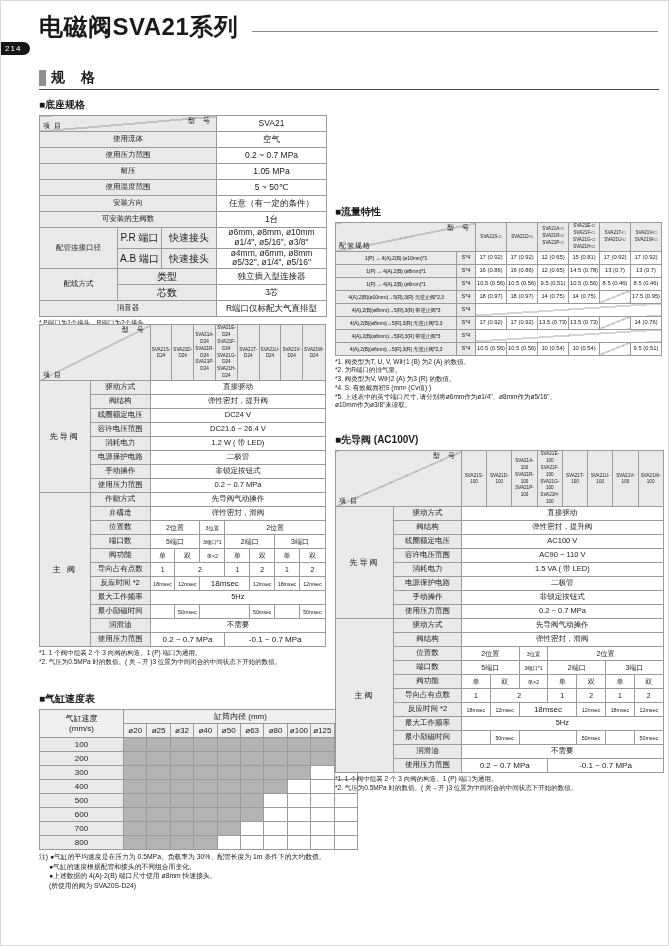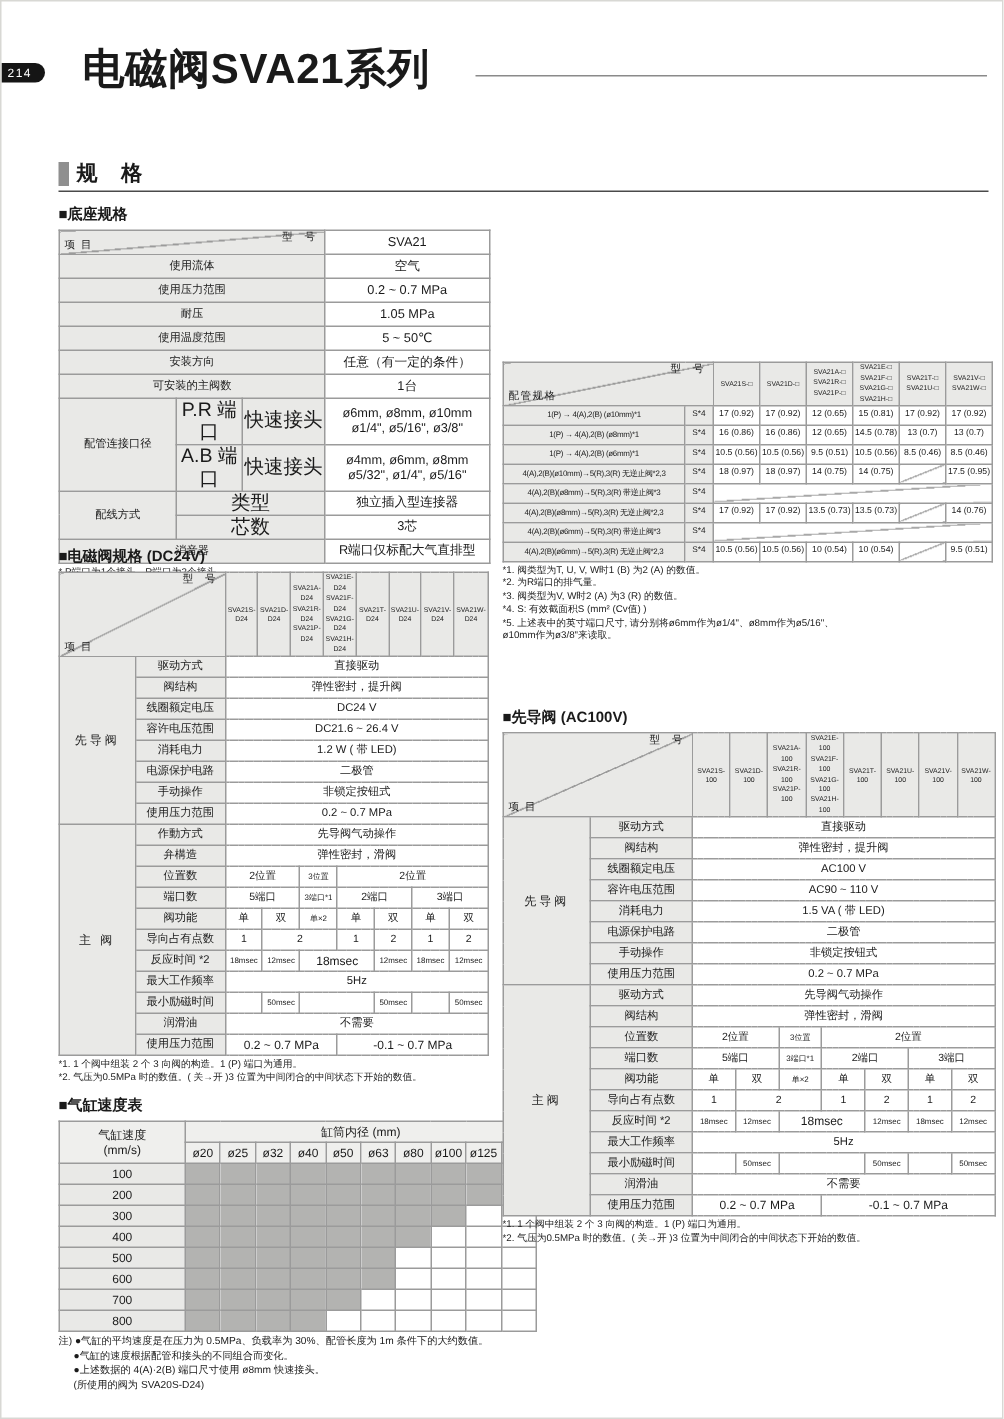--- a/index.html
+++ b/index.html
@@ -1,41 +1,41 @@
 <!DOCTYPE html>
 <html><head>
 <meta charset="utf-8">
 <style>
   html,body{margin:0;padding:0;background:#f2f2f0;}
   .page{position:relative;width:667px;height:944px;background:#fff;border:1px solid #d8d8d4;
         font-family:"Liberation Sans","DejaVu Sans",sans-serif;color:#1a1a1a;overflow:hidden;}
   
   .hdr{padding:10px 10px 0 38px;display:flex;align-items:center;}
-  .hdr h1{margin:16px;font-size:28px;font-weight:bold;letter-spacing:0.5px;white-space:nowrap;}
+  .hdr h1{margin:0;font-size:24px;font-weight:bold;letter-spacing:0.5px;white-space:nowrap;}
   .hdr .rule{flex:1;height:1px;background:#8a8a8a;margin-left:14px;margin-top:8px;}
   .pagebadge{position:absolute;left:0;top:41px;background:#151515;color:#fff;font-size:8px;
              padding:2px 9px 2px 4px;border-radius:0 8px 8px 0;letter-spacing:1px;}
   
   .sect{margin:26px 9px 0 38px;border-bottom:1.5px solid #4a4a4a;padding-bottom:2px;display:flex;align-items:center;}
   .sect .bar{width:7px;height:16px;background:#8f8f8f;margin-right:5px;}
   .sect .txt{font-size:14px;font-weight:bold;letter-spacing:6px;}
   
   .cols{display:flex;gap:9px;padding:6px 9px 0 38px;align-items:center;}
   .colL{width:287px;flex:none;display:flex;flex-direction:column;}
   .colR{width:326px;flex:none;display:flex;flex-direction:column;}
   .blockhead{font-size:10px;font-weight:bold;margin:2px 0 3px 0;}
   .topblock{height:228px;}
   .notes{font-size:6.5px;color:#222;line-height:1.35;margin-top:2px;}
   .notes div{white-space:nowrap;overflow:hidden;}
   
   table.t{border-collapse:collapse;table-layout:fixed;}
   table.t td{border:1px solid #9b9b9b;text-align:center;vertical-align:middle;
              padding:0 1px;overflow:hidden;line-height:1.15;}
   td.lbl{background:#e9e9e7;text-align:left;padding-left:3px;font-size:7.5px;margin-top:29px;}
-  td.lblc{background:#e9e9e7;font-size:13px;}
+  td.lblc{background:#e9e9e7;font-size:10px;}
   td.val{background:#fff;font-size:8px;}
   td.side{background:#e9e9e7;font-size:8px;letter-spacing:2px;}
   td.model{background:#e9e9e7;font-size:4.6px;padding:0;}
   td.model div{line-height:1.5;}
   td.corner{background:#e9e9e7;position:relative;padding:0;
     background-image:linear-gradient(to bottom right,transparent calc(50% - 0.5px),#9b9b9b 0,#9b9b9b calc(50% + 0.5px),transparent 0);}
   td.corner .ctop{position:absolute;top:1px;right:3px;font-size:7px;letter-spacing:3px;}
   td.corner .cbot{position:absolute;bottom:1px;left:3px;font-size:7px;letter-spacing:1px;}
   td.diag{background-image:linear-gradient(to bottom right,transparent calc(50% - 0.5px),#a8a8a8 0,#a8a8a8 calc(50% + 0.5px),transparent 0);}
   
@@ -154,21 +154,20 @@
                 <td colspan="3" class="lbl">消音器</td>
                 <td class="val">R端口仅标配大气直排型</td>
               </tr>
             </tbody>
           </table>
         <div class="notes">
             <div>* P端口为1个接头、R端口为2个接头。</div>
           </div>
       </div>
       <div class="specblock">
-        <div class="blockhead">■电磁阀规格 (DC24V)</div>
         <table class="t t-spec">
             <colgroup>
               <col style="width: 52px;">
               <col style="width: 62px;">
               <col style="width: 3.1px;">
               <col style="width: 3.1px;">
               <col style="width: 3.1px;">
               <col style="width: 3.1px;">
               <col style="width: 3.1px;">
               <col style="width: 3.1px;">
@@ -505,20 +504,21 @@
             <div>注) ●气缸的平均速度是在压力为 0.5MPa、负载率为 30%、配管长度为 1m 条件下的大约数值。</div>
             <div class="ind">●气缸的速度根据配管和接头的不同组合而变化。</div>
             <div class="ind">●上述数据的 4(A)·2(B) 端口尺寸使用 ø8mm 快速接头。</div>
             <div class="ind">(所使用的阀为 SVA20S-D24)</div>
           </div>
       </div>
     </div>
 
     <div class="colR">
       <div class="topblock">
+        <div class="blockhead">■流量特性</div>
         <table class="t t-flow">
             <colgroup>
               <col style="width: 121px;">
               <col style="width: 19px;">
               <col style="width: 31px;">
               <col style="width: 31px;">
               <col style="width: 31px;">
               <col style="width: 31px;">
               <col style="width: 31px;">
               <col style="width: 31px;">

